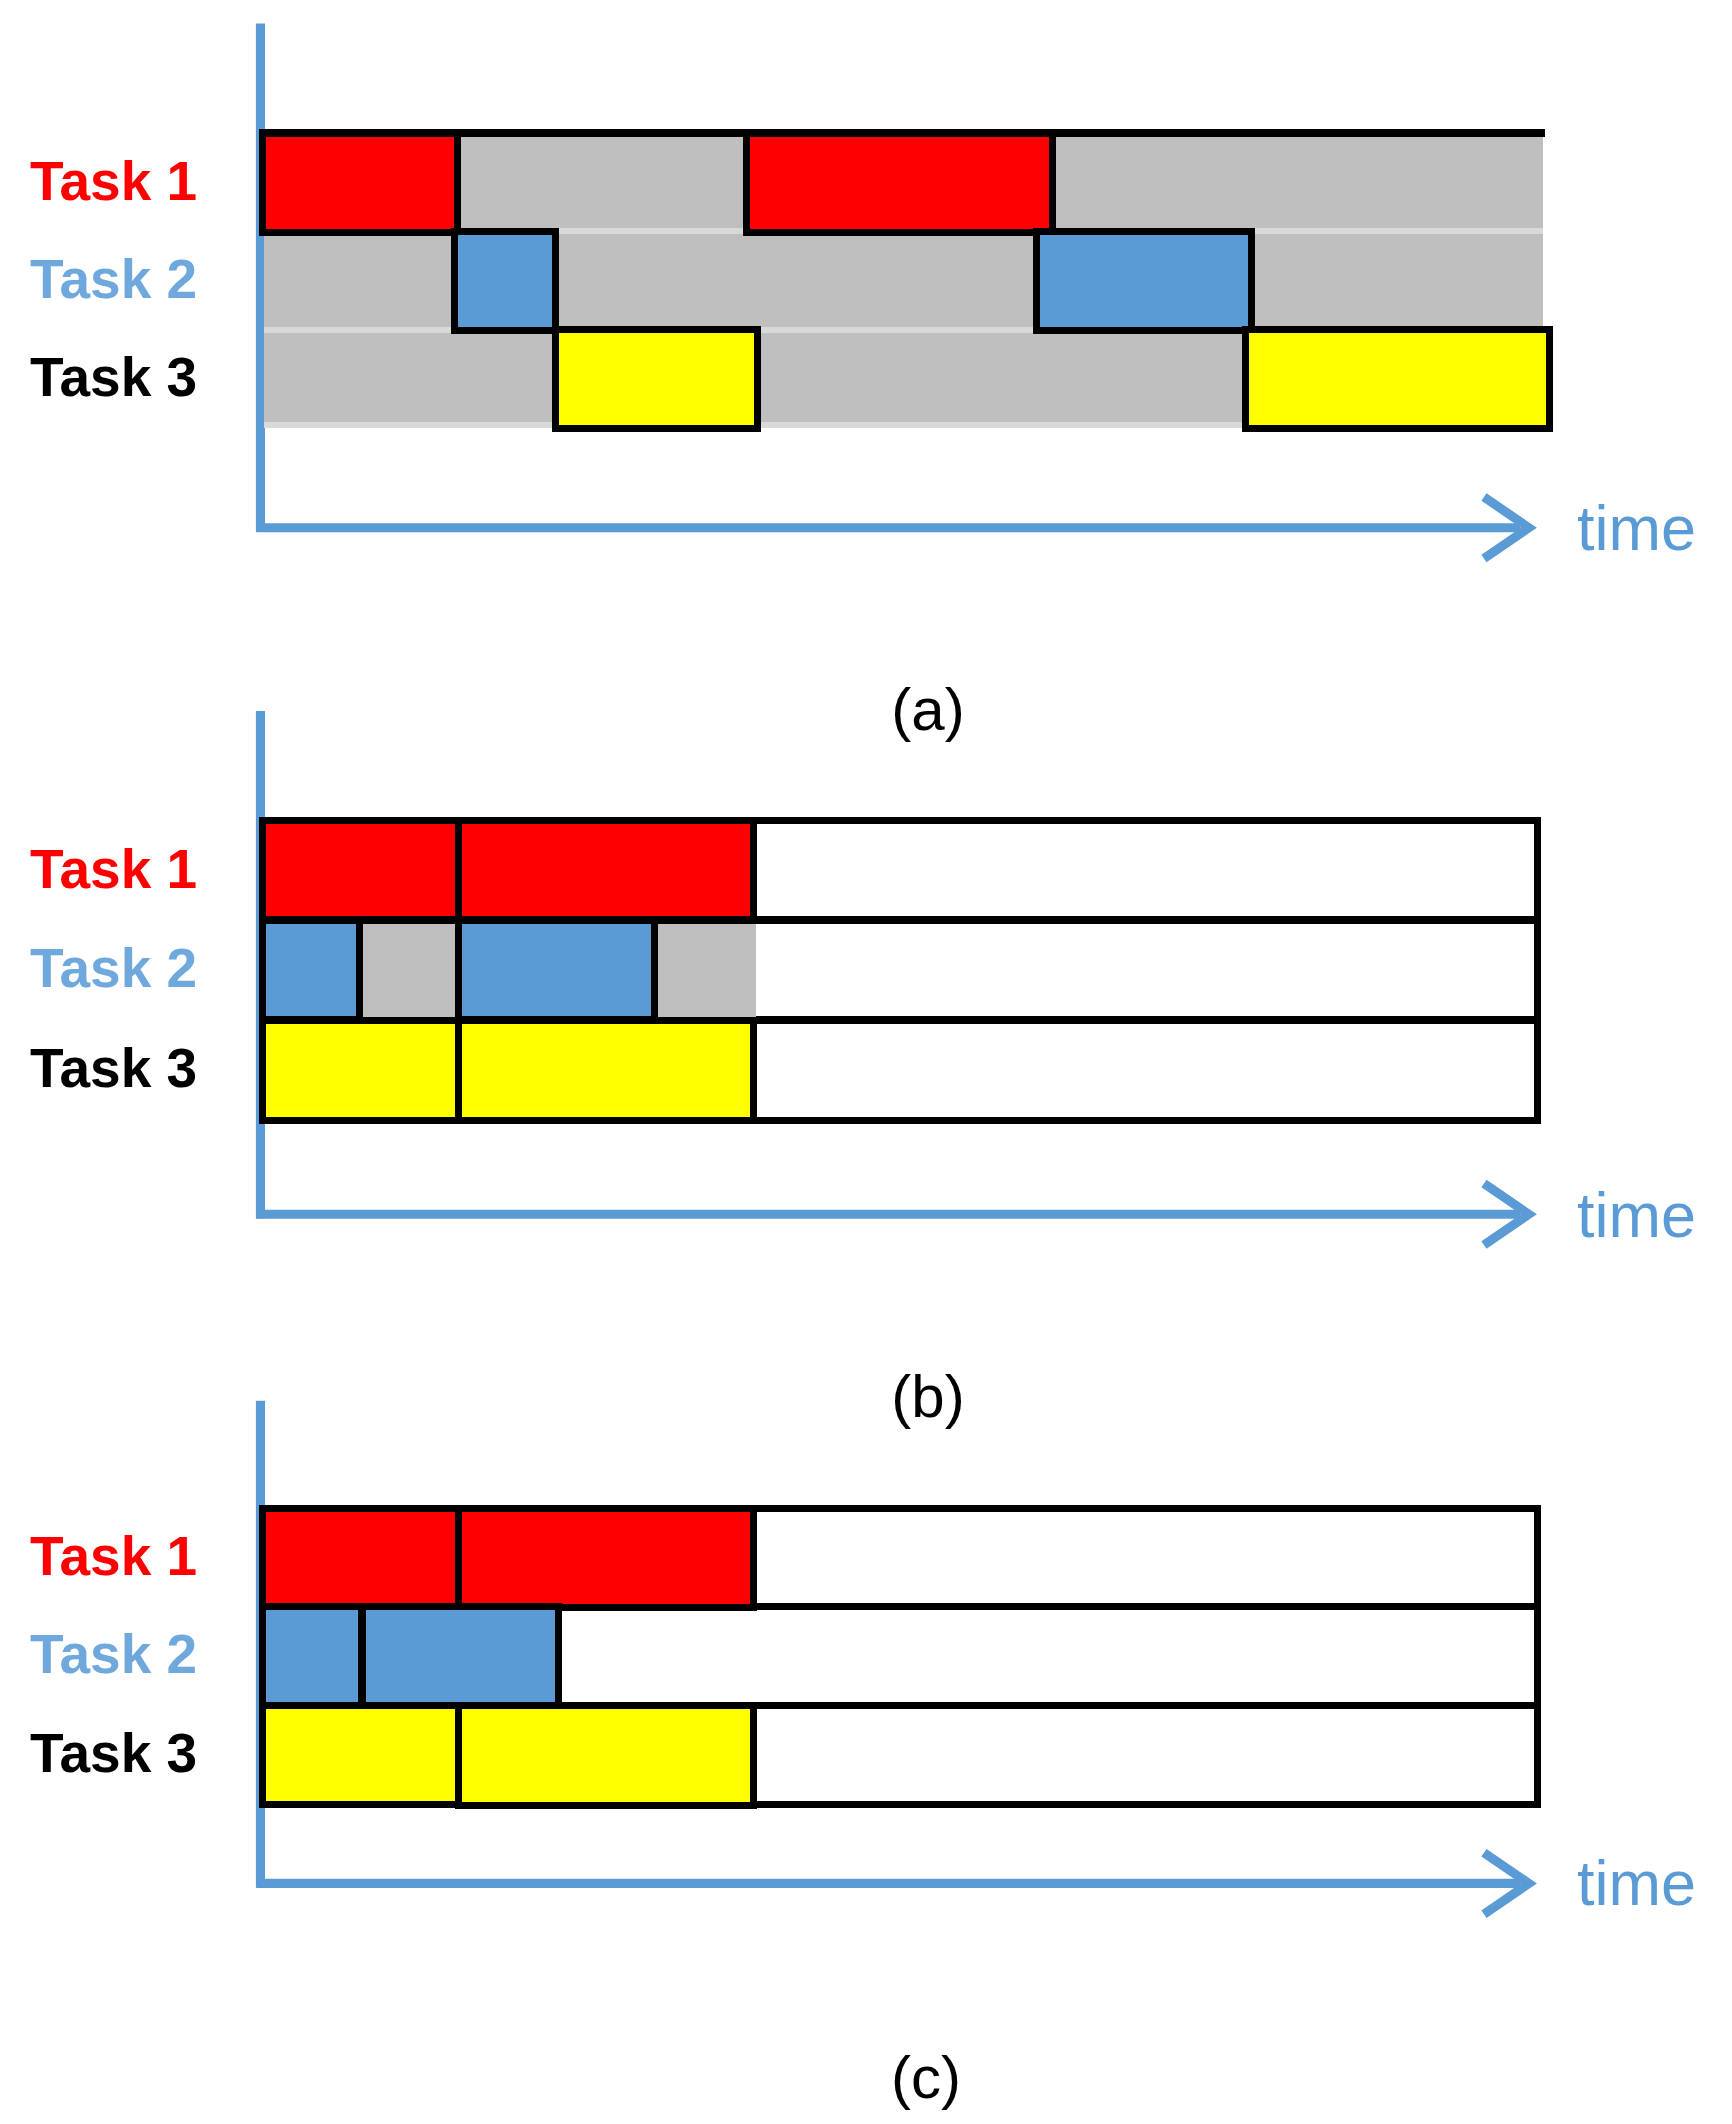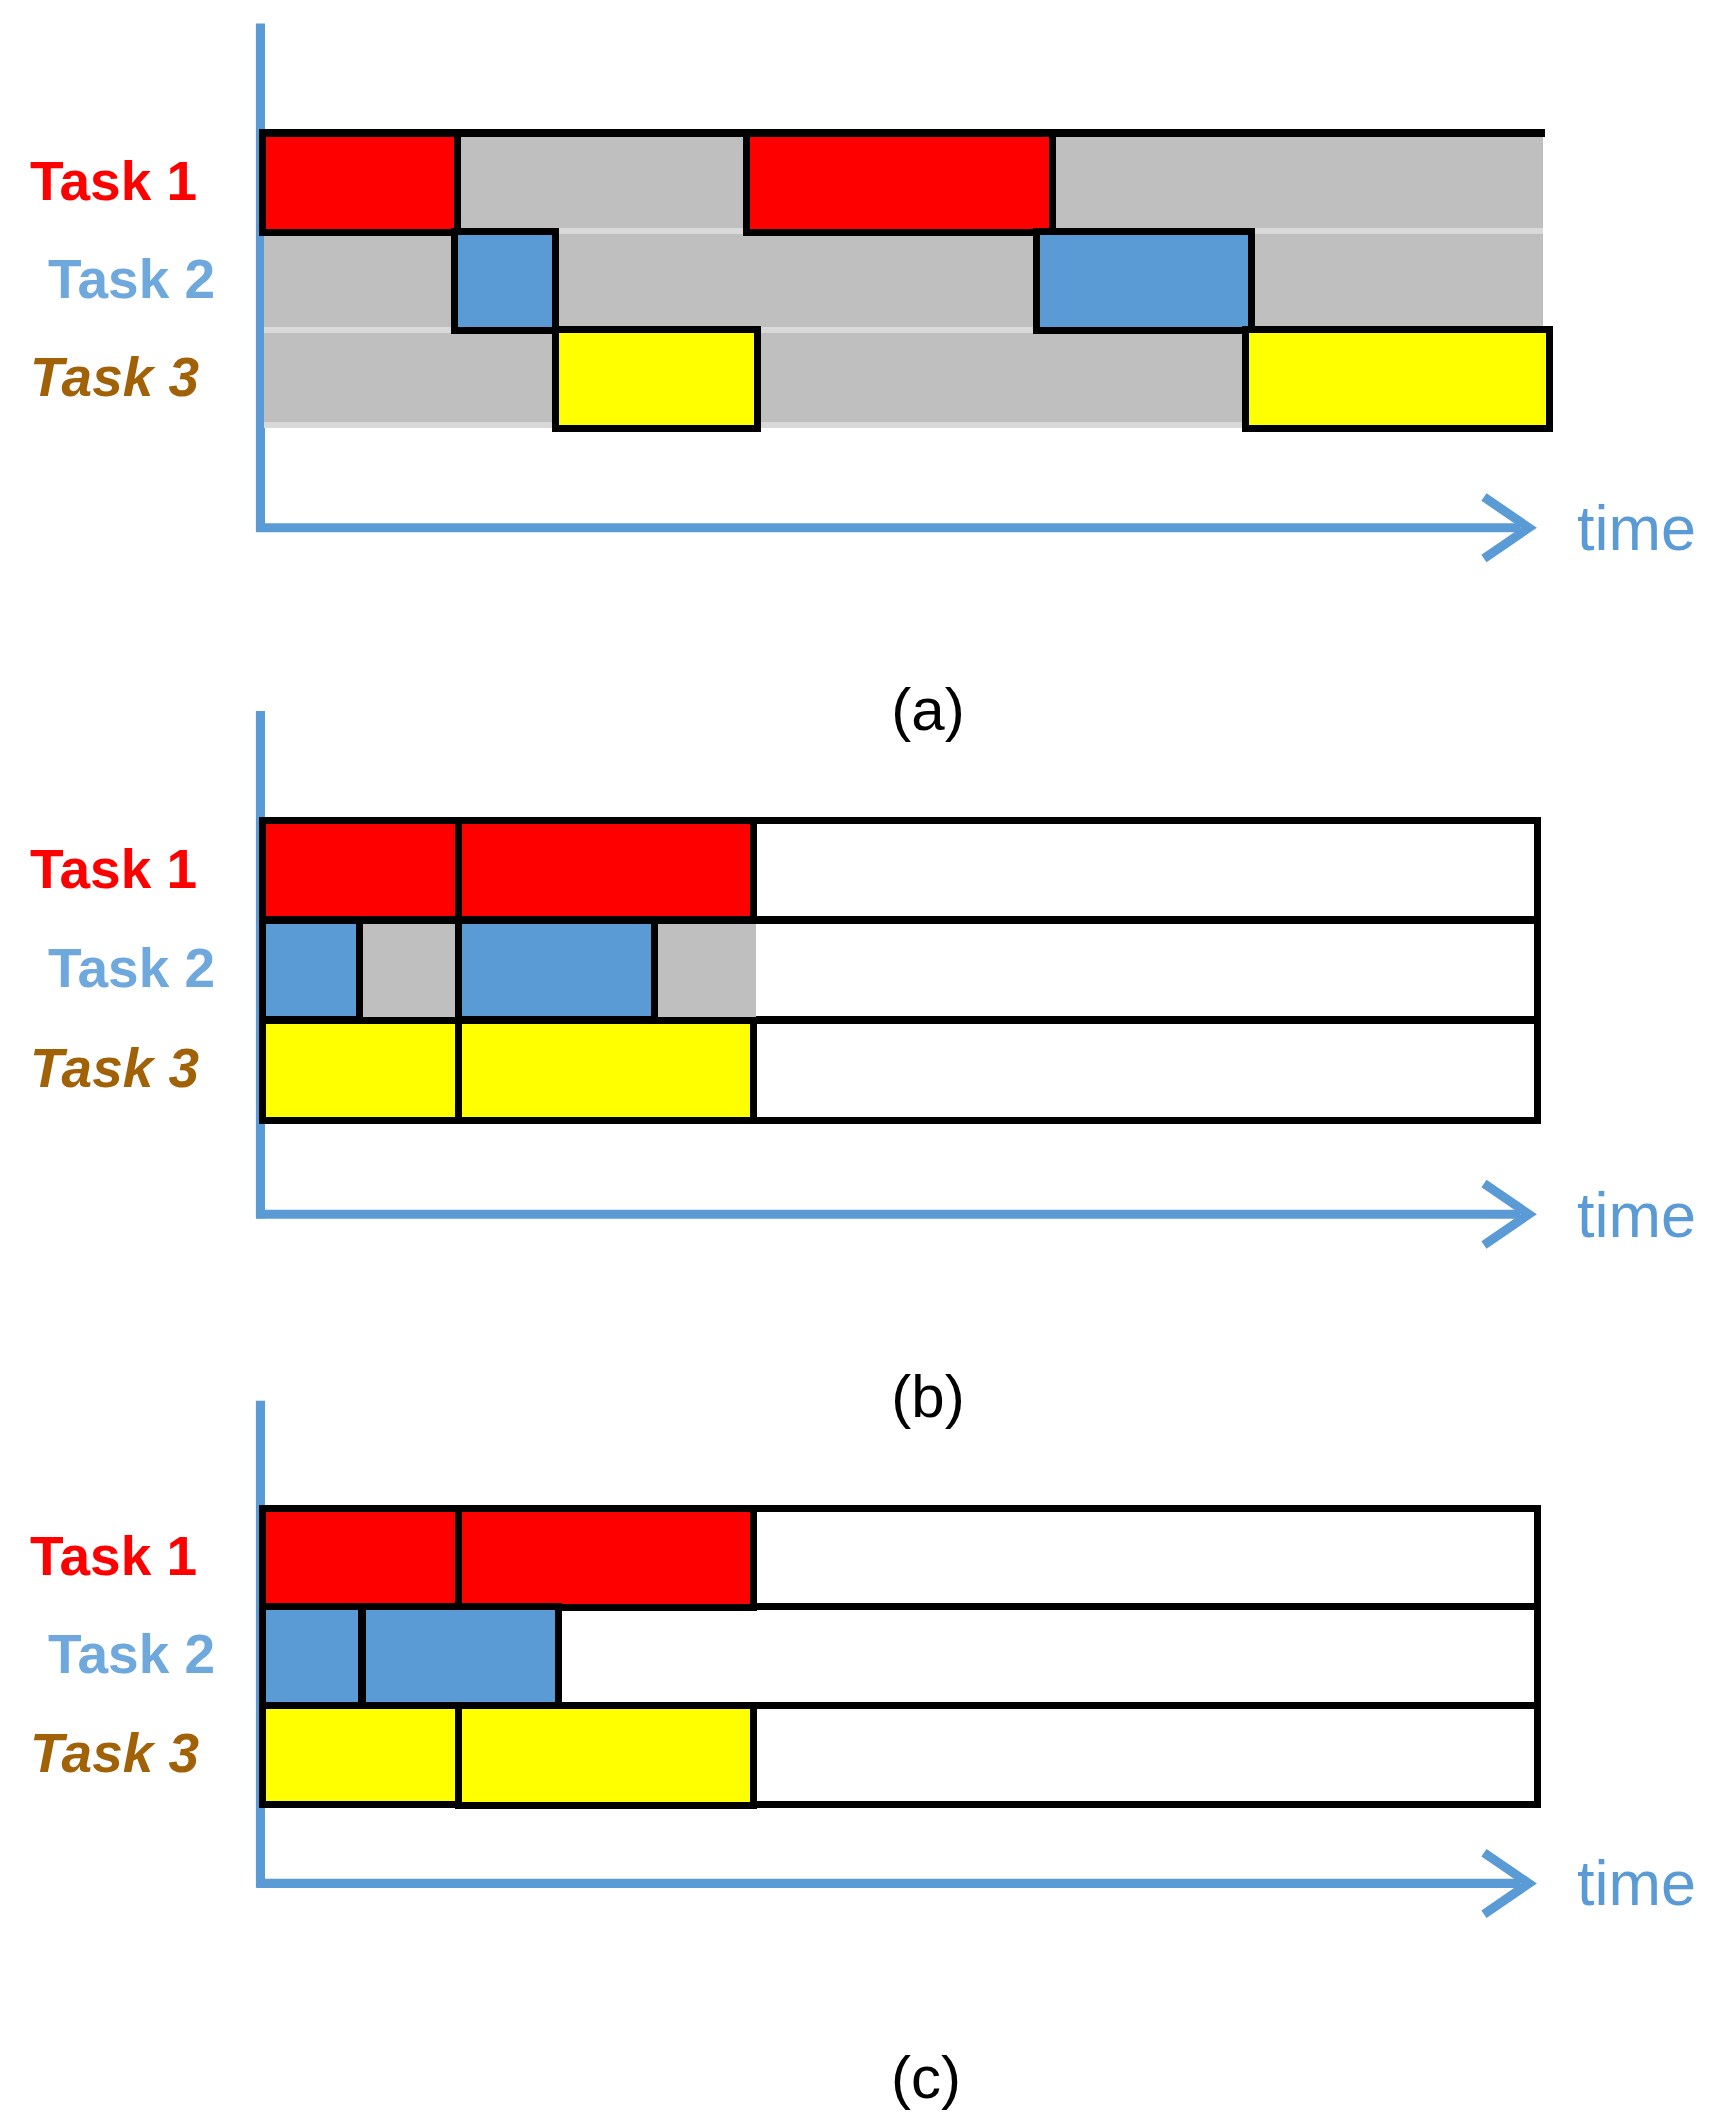--- a/index.html
+++ b/index.html
@@ -9,22 +9,22 @@
     padding-left:8px;
   }
   .rect{position:absolute;box-sizing:border-box;}
   .rect.stroked{border:7.5px solid #000000;}
   .axis-svg{position:absolute;left:248px;}
   .task-label{
     position:absolute;left:30px;transform:translateY(-52%);
     font-size:55px;font-weight:bold;white-space:nowrap;line-height:1;
   }
   .c-red{color:#FF0000;}
-  .c-blue{color:#6FA8DC;margin-left:18px;}
-  .c-yellow{color:#a16207;font-style:italic;}
+  .c-blue{color:#6FA8DC;}
+  .c-yellow{color:#000000;}
   .time-label{
     position:absolute;left:1577px;transform:translateY(-50%);
     font-size:63px;color:#5B9BD5;line-height:1;white-space:nowrap;text-align:center;
   }
   .caption{
     position:absolute;transform:translate(-50%,-50%);
     font-size:60px;color:#000000;line-height:1;white-space:nowrap;
   }
 </style>
 </head>

